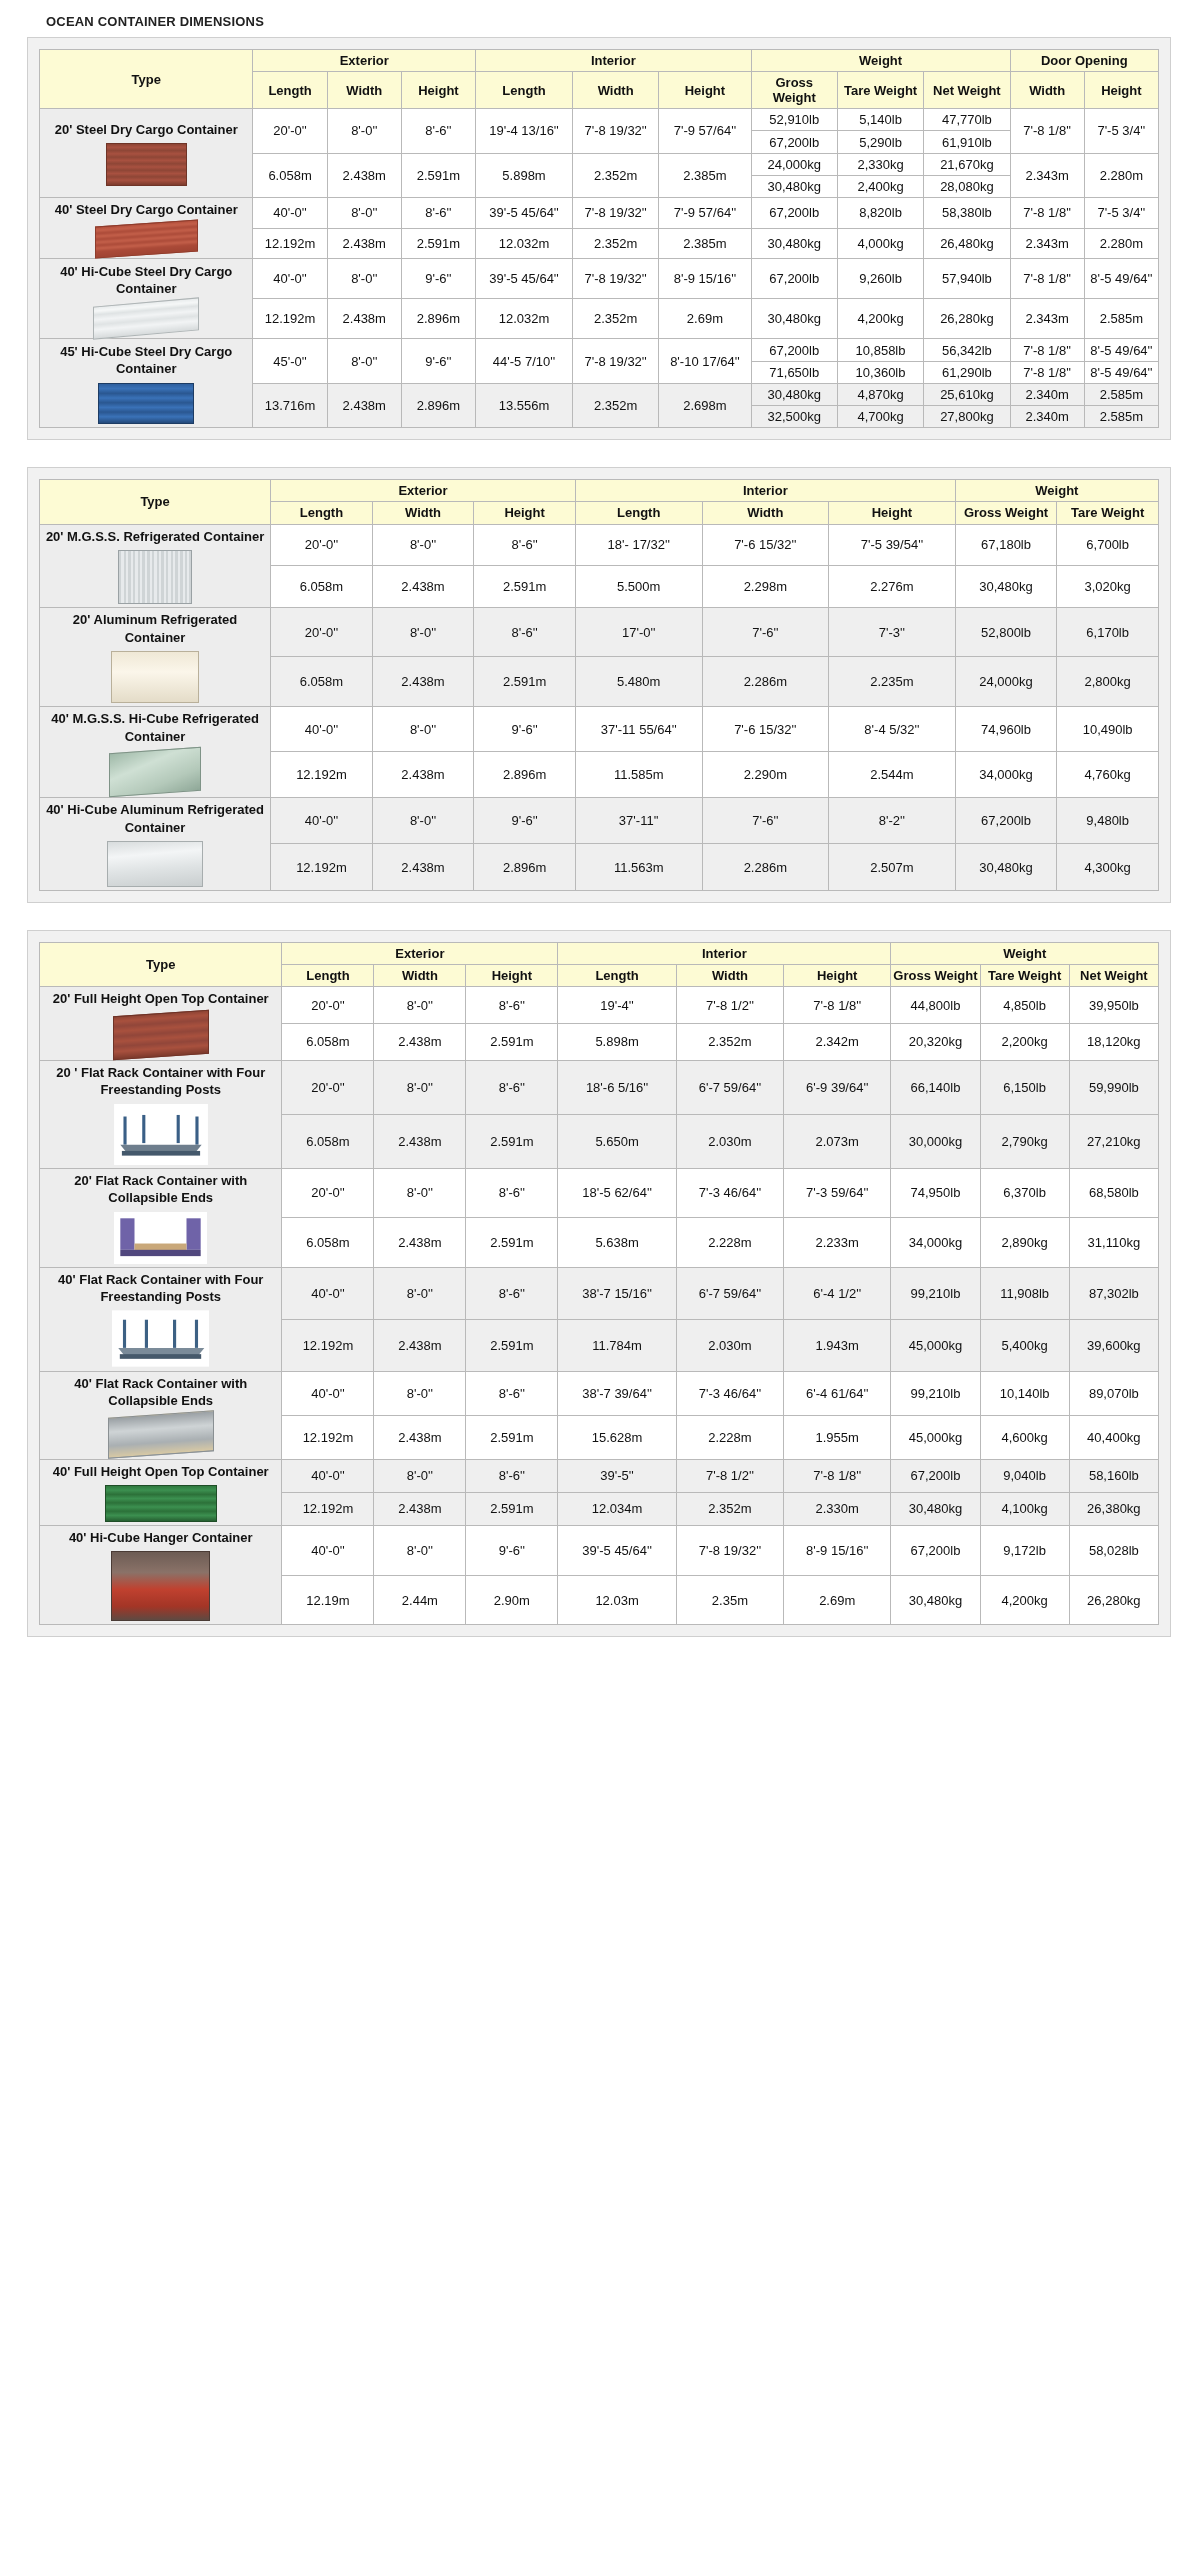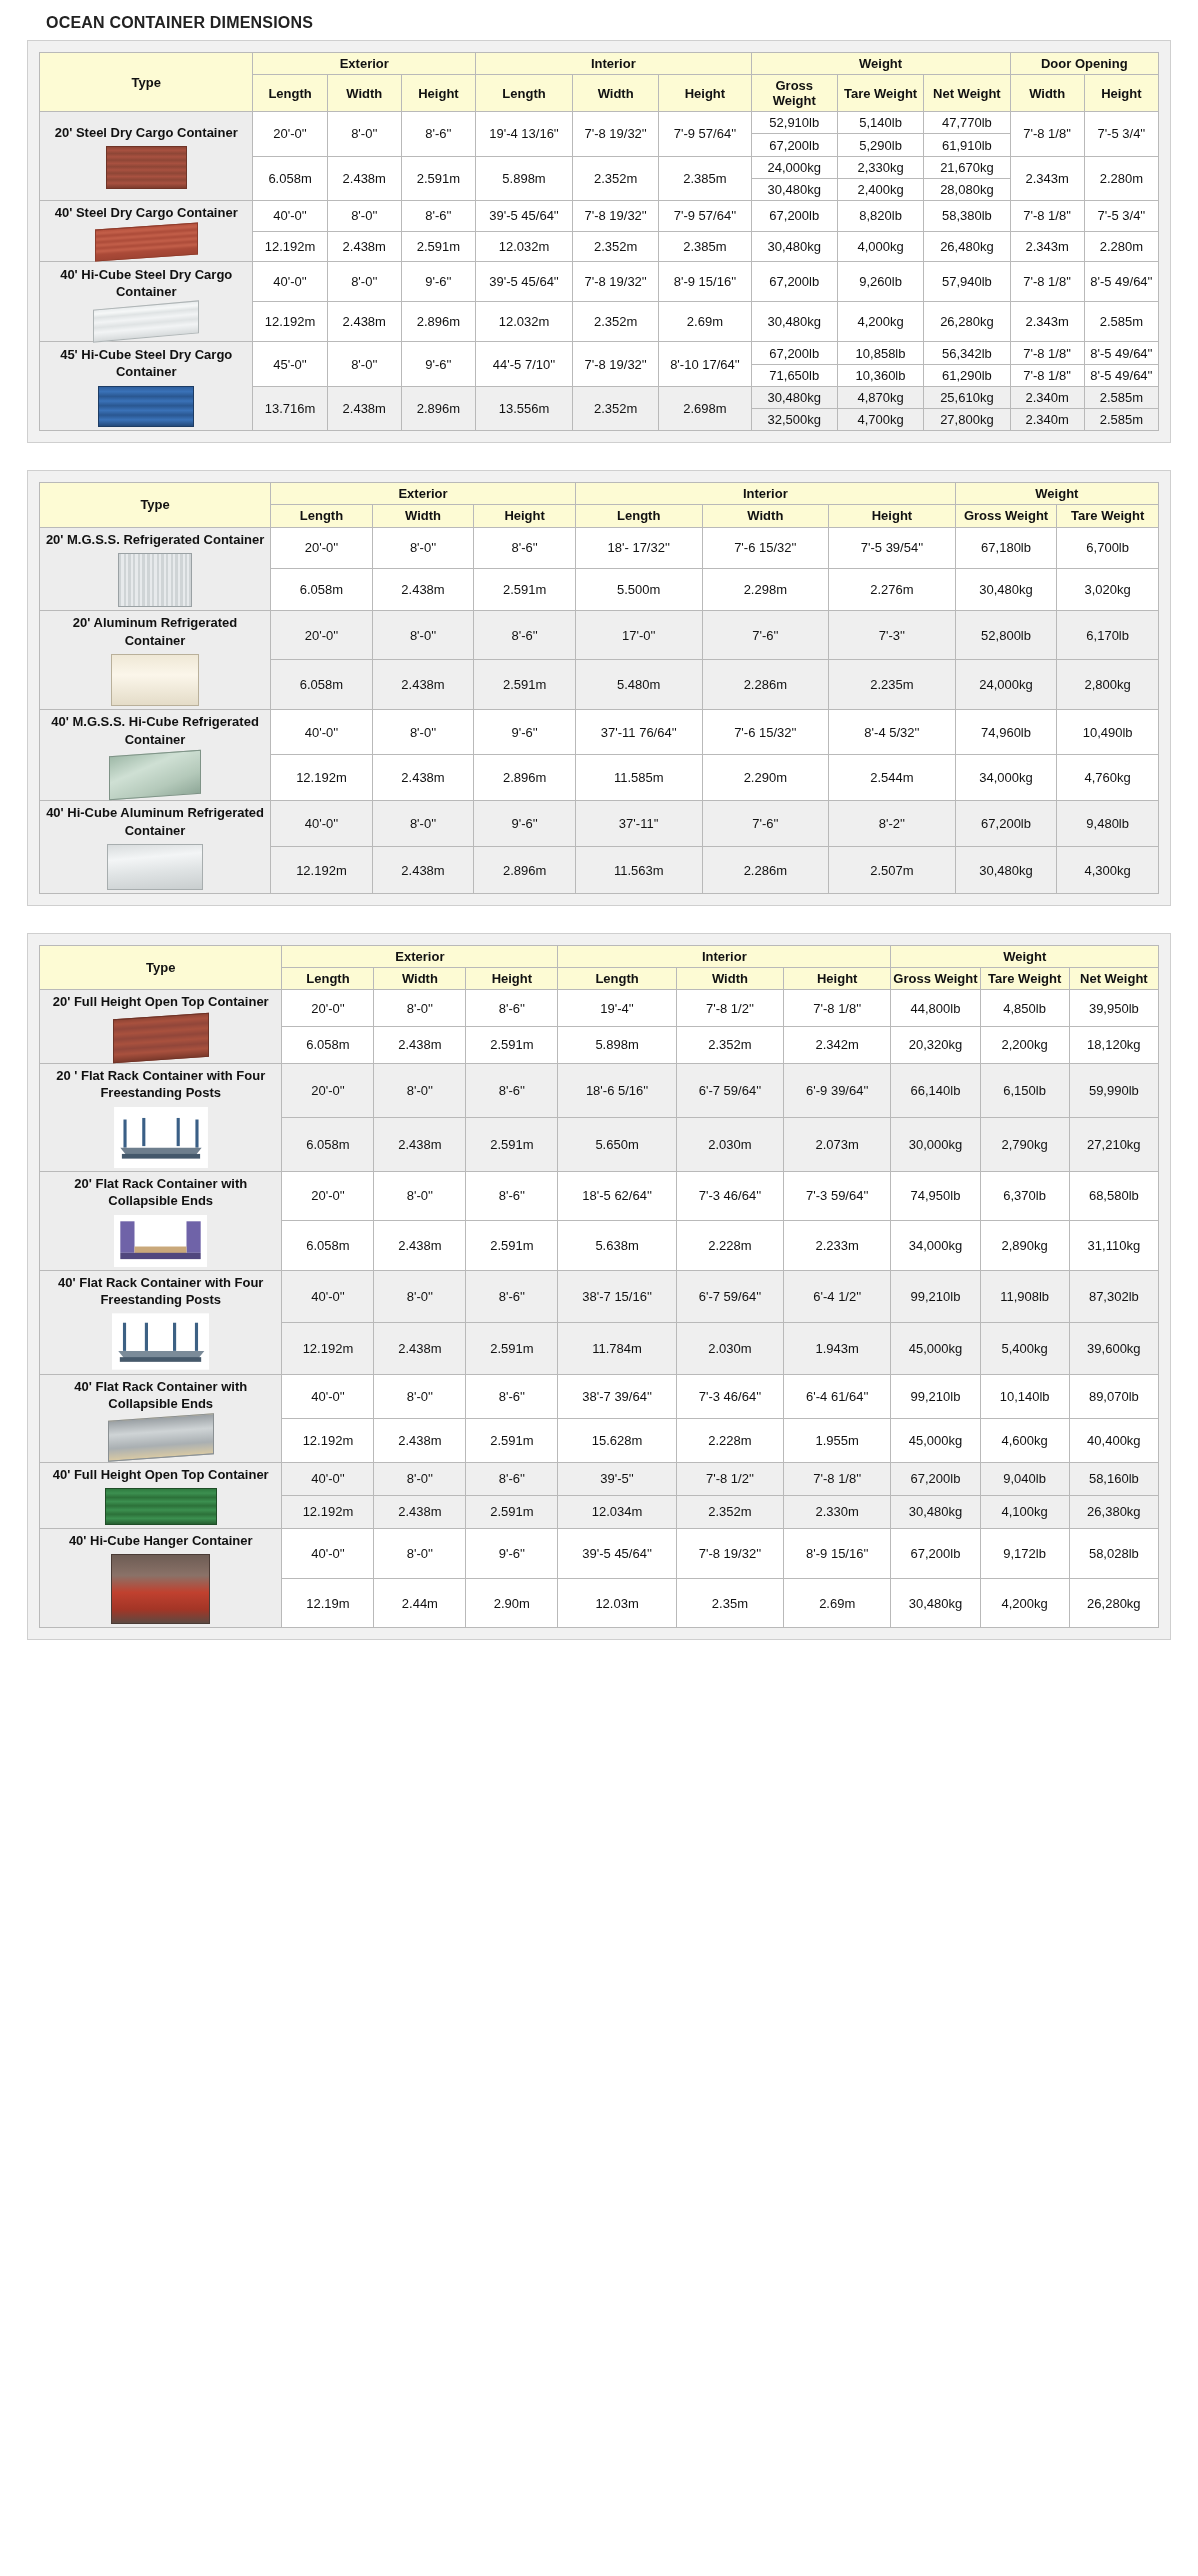--- a/index.html
+++ b/index.html
@@ -1,18 +1,18 @@
 <!DOCTYPE html>
 <html style="font-size:12.6px"><head>
 <meta charset="utf-8">
 <style>
   html,body{margin:0;padding:0;background:#ffffff;}
   body{width:1198px;font-family:"Liberation Sans",sans-serif;color:#000;}
   .page{width:1198px;padding:0;box-sizing:border-box;background:#fff;}
-  .doc-title{font-size:16px;font-weight:bold;color:#222;padding:14px 0 7.9px 46px;letter-spacing:0.2px;}
+  .doc-title{font-size:13px;font-weight:bold;color:#222;padding:14px 0 7.9px 46px;letter-spacing:0.2px;}
   .panel{margin:0 27px 27px 27px;border:0.8px solid #cfcfcf;background:#f1f1f1;padding:11px;box-sizing:border-box;}
   table.ct{border-collapse:collapse;width:100%;background:#fff;table-layout:fixed;}
   table.ct td,table.ct th{border:0.8px solid #b9b9b9;font-size:13px;text-align:center;vertical-align:middle;padding:3.1px 1.6px;color:#111;}
   th.hdr-group{background:#fdfbd4;font-weight:bold;font-size:15px;padding:7.9px 1.6px;}
   th.hdr-sub{background:#fdfbd4;font-weight:bold;font-size:12.6px;padding:7px 1.6px;}
   th.type-head{background:#fdfbd4;font-weight:bold;font-size:15px;}
   td.typecell{background:#ededed;font-weight:bold;font-size:13px;padding:6.3px 4.7px;line-height:1.35;}
   td.typecell .tname{display:block;margin-bottom:4.7px;}
   .imgwrap{display:flex;justify-content:center;align-items:center;}
   td.val{background:#fff;font-size:13px;}
@@ -341,21 +341,21 @@
       <tr>
         <td class="typecell" rowspan="2">
           <span class="tname">40' M.G.S.S. Hi-Cube Refrigerated Container</span>
           <span class="imgwrap">
                 <span class="reefer40"></span>
               </span>
         </td>
         <td class="val">40'-0''</td>
         <td class="val">8'-0''</td>
         <td class="val">9'-6''</td>
-        <td class="val">37'-11 76/64''</td>
+        <td class="val">37'-11 55/64''</td>
         <td class="val">7'-6 15/32''</td>
         <td class="val">8'-4 5/32''</td>
         <td class="val">74,960lb</td>
         <td class="val">10,490lb</td>
       </tr>
       <tr>
         <td class="val">12.192m</td>
         <td class="val">2.438m</td>
         <td class="val">2.896m</td>
         <td class="val">11.585m</td>

